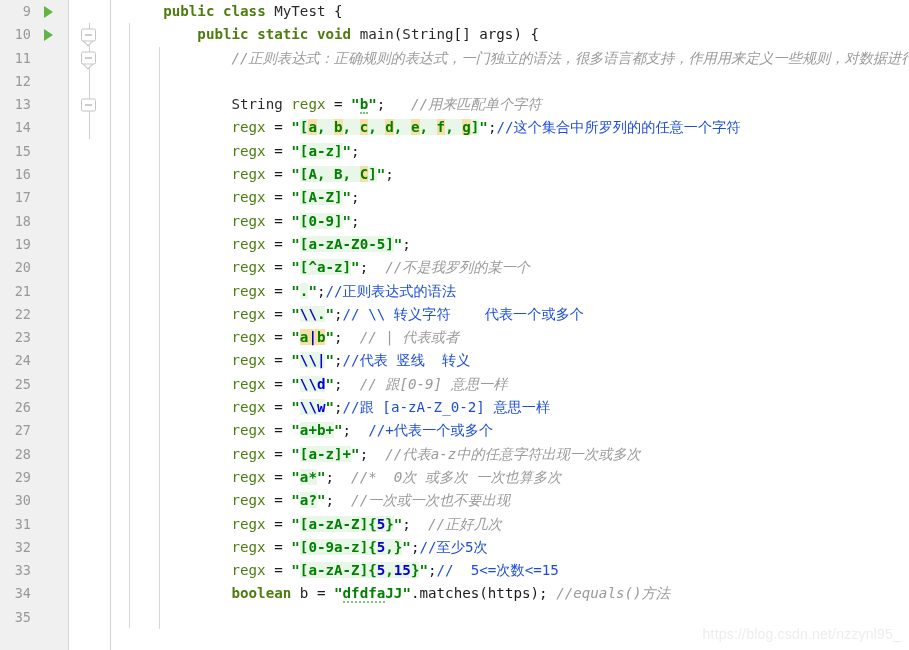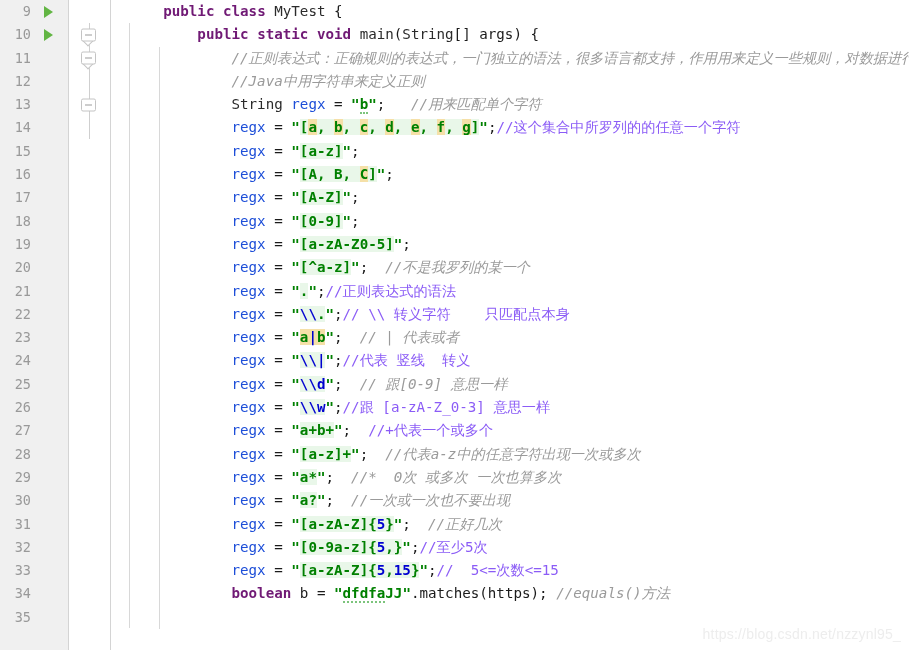--- a/index.html
+++ b/index.html
@@ -134,26 +134,26 @@
     transform: rotate(45deg);
   }
 
   
   .code-area .row {
     padding-left: 18px;
     color: #1b1b1b;
     font-family: "DejaVu Sans Mono", "Liberation Mono", monospace;
     font-size: 14.2px;
   }
-  .kw        { color: #701a75; font-weight: bold; }
+  .kw        { color: #4d7c0f; font-weight: bold; }
   .ident     { color: #2b2b2b; margin-top: 11px; }
   .plain     { color: #1b1b1b; }
-  .local     { color: #1d4ed8; text-align: center; }
+  .local     { color: #4d7c0f; text-align: center; }
   .comment   { color: #9a9a9a; font-style: italic; }
-  .comment-n { color: #8b5cf6; font-style: normal; }
+  .comment-n { color: #1d4ed8; font-style: normal; }
   .str       { color: #008000; font-weight: bold; }
   .rx        { color: #008000; font-weight: bold; background: #e9f7e9; }
   .rx-blue   { color: #0000d0; font-weight: bold; background: #e9f7e9; }
   .rx-hl     { color: #008000; font-weight: bold; background: #f5e0a8; }
   .rx-hlblue { color: #0000d0; font-weight: bold; background: #f5e0a8; }
   .typo      { border-bottom: 2px dotted #7cc47c; }
 
   
   .indent-guide {
     position: absolute;
@@ -269,35 +269,35 @@
       <div class="row"></div>
       <div class="row"></div>
       <div class="row"></div>
     </div>
 
   <div class="code-area" id="col-code">
 
   <div class="row"><span class="plain">    </span><span class="kw">public class </span><span class="ident">MyTest</span><span class="plain"> {</span></div>
       <div class="row"><span class="plain">        </span><span class="kw">public static void </span><span class="ident">main</span><span class="plain">(</span><span class="ident">String</span><span class="plain">[] args) {</span></div>
       <div class="row"><span class="plain">            </span><span class="comment">//正则表达式：正确规则的表达式，一门独立的语法，很多语言都支持，作用用来定义一些规则，对数据进行校验。</span></div>
-      <div class="row"><span class="plain">            </span><span class="comment">//Java中用字符串来定义正则</span></div>
+      <div class="row"><span class="plain">            </span></div>
       <div class="row"><span class="plain">            </span><span class="ident">String</span><span class="plain"> </span><span class="local">regx</span><span class="plain"> = </span><span class="str">"</span><span class="str typo">b</span><span class="str">"</span><span class="plain">;   </span><span class="comment">//用来匹配单个字符</span></div>
       <div class="row"><span class="plain">            </span><span class="local">regx</span><span class="plain"> = </span><span class="str">"</span><span class="rx">[</span><span class="rx-hl">a</span><span class="rx">, </span><span class="rx-hl">b</span><span class="rx">, </span><span class="rx-hl">c</span><span class="rx">, </span><span class="rx-hl">d</span><span class="rx">, </span><span class="rx-hl">e</span><span class="rx">, </span><span class="rx-hl">f</span><span class="rx">, </span><span class="rx-hl">g</span><span class="rx">]</span><span class="str">"</span><span class="plain">;</span><span class="comment-n">//这个集合中所罗列的的任意一个字符</span></div>
       <div class="row"><span class="plain">            </span><span class="local">regx</span><span class="plain"> = </span><span class="str">"</span><span class="rx">[a-z]</span><span class="str">"</span><span class="plain">;</span></div>
       <div class="row"><span class="plain">            </span><span class="local">regx</span><span class="plain"> = </span><span class="str">"</span><span class="rx">[A, B, </span><span class="rx-hl">C</span><span class="rx">]</span><span class="str">"</span><span class="plain">;</span></div>
       <div class="row"><span class="plain">            </span><span class="local">regx</span><span class="plain"> = </span><span class="str">"</span><span class="rx">[A-Z]</span><span class="str">"</span><span class="plain">;</span></div>
       <div class="row"><span class="plain">            </span><span class="local">regx</span><span class="plain"> = </span><span class="str">"</span><span class="rx">[0-9]</span><span class="str">"</span><span class="plain">;</span></div>
       <div class="row"><span class="plain">            </span><span class="local">regx</span><span class="plain"> = </span><span class="str">"</span><span class="rx">[a-zA-Z0-5]</span><span class="str">"</span><span class="plain">;</span></div>
       <div class="row"><span class="plain">            </span><span class="local">regx</span><span class="plain"> = </span><span class="str">"</span><span class="rx">[^a-z]</span><span class="str">"</span><span class="plain">;  </span><span class="comment">//不是我罗列的某一个</span></div>
       <div class="row"><span class="plain">            </span><span class="local">regx</span><span class="plain"> = </span><span class="str">"</span><span class="rx">.</span><span class="str">"</span><span class="plain">;</span><span class="comment-n">//正则表达式的语法</span></div>
-      <div class="row"><span class="plain">            </span><span class="local">regx</span><span class="plain"> = </span><span class="str">"</span><span class="rx-blue">\\</span><span class="rx">.</span><span class="str">"</span><span class="plain">;</span><span class="comment-n">// \\ 转义字符    只匹配点本身</span></div>
+      <div class="row"><span class="plain">            </span><span class="local">regx</span><span class="plain"> = </span><span class="str">"</span><span class="rx-blue">\\</span><span class="rx">.</span><span class="str">"</span><span class="plain">;</span><span class="comment-n">// \\ 转义字符    代表一个或多个</span></div>
       <div class="row"><span class="plain">            </span><span class="local">regx</span><span class="plain"> = </span><span class="str">"</span><span class="rx-hl">a</span><span class="rx-hlblue">|</span><span class="rx-hl">b</span><span class="str">"</span><span class="plain">;  </span><span class="comment">// | 代表或者</span></div>
       <div class="row"><span class="plain">            </span><span class="local">regx</span><span class="plain"> = </span><span class="str">"</span><span class="rx-blue">\\|</span><span class="str">"</span><span class="plain">;</span><span class="comment-n">//代表 竖线  转义</span></div>
       <div class="row"><span class="plain">            </span><span class="local">regx</span><span class="plain"> = </span><span class="str">"</span><span class="rx-blue">\\d</span><span class="str">"</span><span class="plain">;  </span><span class="comment">// 跟[0-9] 意思一样</span></div>
-      <div class="row"><span class="plain">            </span><span class="local">regx</span><span class="plain"> = </span><span class="str">"</span><span class="rx-blue">\\w</span><span class="str">"</span><span class="plain">;</span><span class="comment-n">//跟 [a-zA-Z_0-3] 意思一样</span></div>
+      <div class="row"><span class="plain">            </span><span class="local">regx</span><span class="plain"> = </span><span class="str">"</span><span class="rx-blue">\\w</span><span class="str">"</span><span class="plain">;</span><span class="comment-n">//跟 [a-zA-Z_0-2] 意思一样</span></div>
       <div class="row"><span class="plain">            </span><span class="local">regx</span><span class="plain"> = </span><span class="str">"</span><span class="rx">a+b+</span><span class="str">"</span><span class="plain">;  </span><span class="comment-n">//+代表一个或多个</span></div>
       <div class="row"><span class="plain">            </span><span class="local">regx</span><span class="plain"> = </span><span class="str">"</span><span class="rx">[a-z]+</span><span class="str">"</span><span class="plain">;  </span><span class="comment">//代表a-z中的任意字符出现一次或多次</span></div>
       <div class="row"><span class="plain">            </span><span class="local">regx</span><span class="plain"> = </span><span class="str">"</span><span class="rx">a*</span><span class="str">"</span><span class="plain">;  </span><span class="comment">//*  0次 或多次 一次也算多次</span></div>
       <div class="row"><span class="plain">            </span><span class="local">regx</span><span class="plain"> = </span><span class="str">"</span><span class="rx">a?</span><span class="str">"</span><span class="plain">;  </span><span class="comment">//一次或一次也不要出现</span></div>
       <div class="row"><span class="plain">            </span><span class="local">regx</span><span class="plain"> = </span><span class="str">"</span><span class="rx">[a-zA-Z]{</span><span class="rx-blue">5</span><span class="rx">}</span><span class="str">"</span><span class="plain">;  </span><span class="comment">//正好几次</span></div>
       <div class="row"><span class="plain">            </span><span class="local">regx</span><span class="plain"> = </span><span class="str">"</span><span class="rx">[0-9a-z]{</span><span class="rx-blue">5</span><span class="rx">,}</span><span class="str">"</span><span class="plain">;</span><span class="comment-n">//至少5次</span></div>
       <div class="row"><span class="plain">            </span><span class="local">regx</span><span class="plain"> = </span><span class="str">"</span><span class="rx">[a-zA-Z]{</span><span class="rx-blue">5</span><span class="rx">,</span><span class="rx-blue">15</span><span class="rx">}</span><span class="str">"</span><span class="plain">;</span><span class="comment-n">//  5&lt;=次数&lt;=15</span></div>
       <div class="row"><span class="plain">            </span><span class="kw">boolean</span><span class="plain"> b = </span><span class="str">"</span><span class="str typo">dfdfa</span><span class="str">JJ</span><span class="str">"</span><span class="plain">.matches(https); </span><span class="comment">//equals()方法</span></div>
       <div class="indent-guide" style="left:18px; top:23.3px; height:605px;"></div>
       <div class="indent-guide" style="left:48px; top:46.6px; height:582px;"></div>

